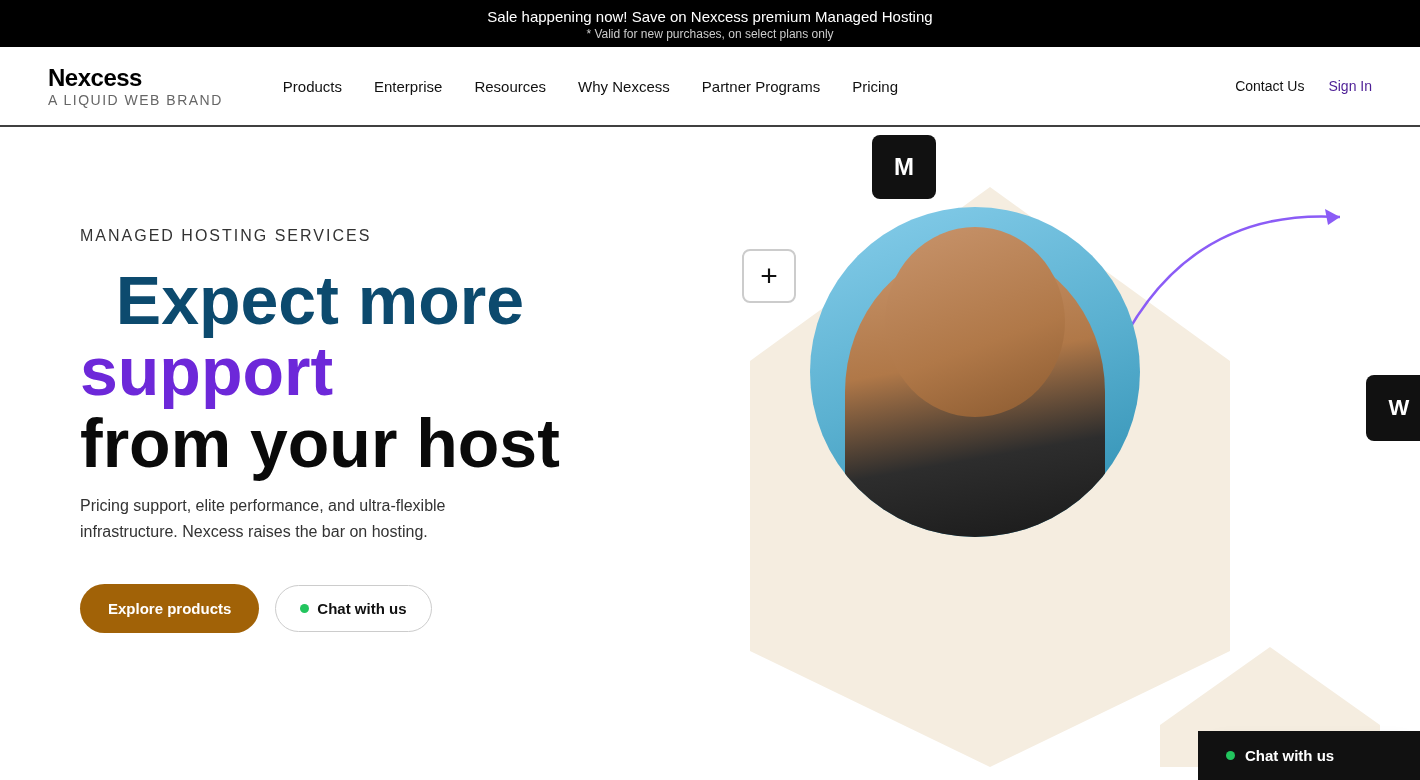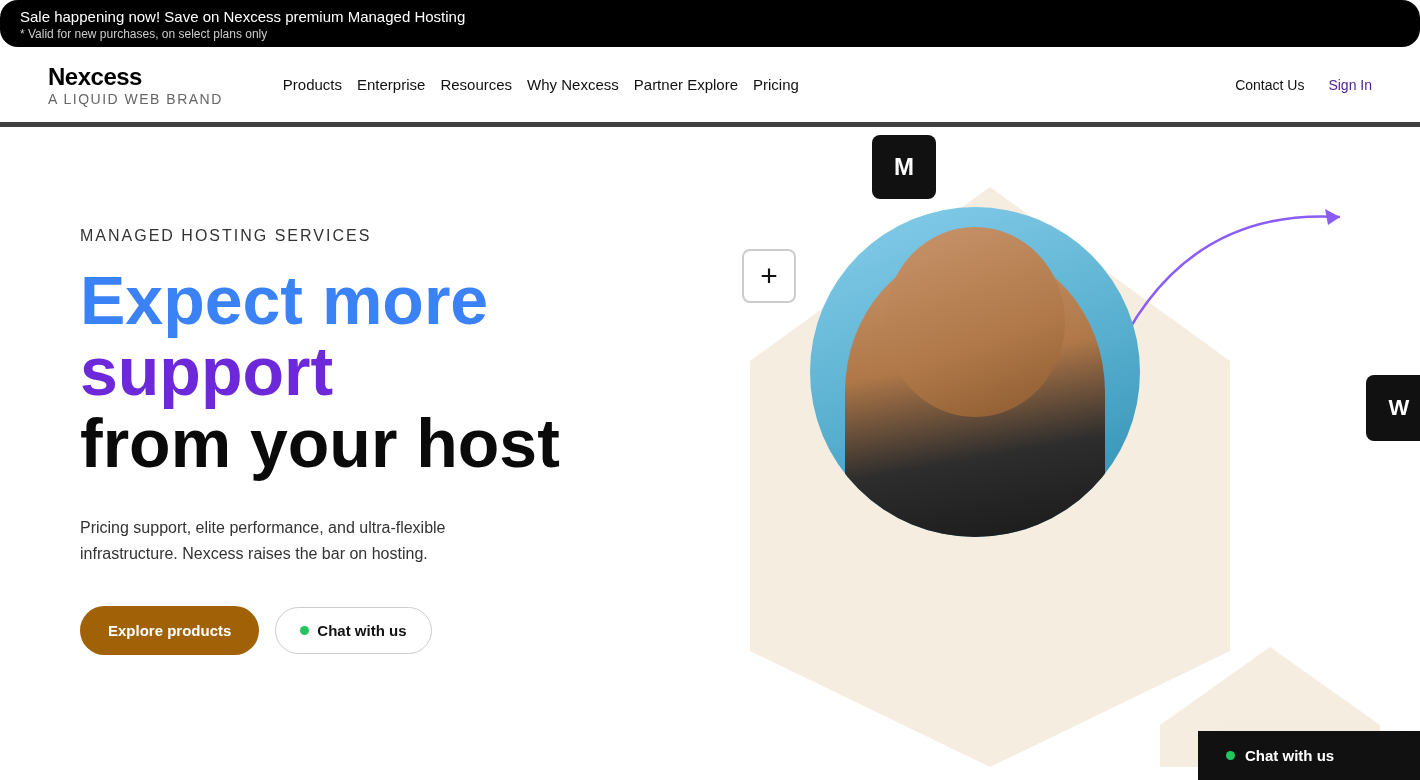--- a/index.html
+++ b/index.html
@@ -2,39 +2,39 @@
 <html><head>
   <meta charset="utf-8">
   <style>
     * { margin: 0; padding: 0; box-sizing: border-box; }
     body { font-family: -apple-system, BlinkMacSystemFont, 'Segoe UI', sans-serif; background: #fff; width: 1420px; min-height: 780px; overflow-x: hidden; }
 
     
     .top-banner {
       background: #000;
       color: #fff;
+      text-align: center;
       padding: 8px 20px 6px;
-      border-radius: 18px;
     }
     .banner-main { font-size: 15px; font-weight: 500; }
     .banner-sub { font-size: 12px; color: #ccc; margin-top: 2px; }
 
     
     nav {
       display: flex;
       align-items: center;
       padding: 0 48px;
       height: 80px;
-      border-bottom: 5px solid #404040;
+      border-bottom: 2px solid #404040;
       background: #fff;
     }
     .logo-wrap { display: flex; flex-direction: column; margin-right: 60px; }
     .logo-name { font-size: 24px; font-weight: 700; color: #000; letter-spacing: -0.5px; }
     .logo-sub { font-size: 14px; color: #666; letter-spacing: 1.5px; text-transform: uppercase; }
-    .nav-links { display: flex; gap: 15px; flex: 1; }
+    .nav-links { display: flex; gap: 32px; flex: 1; }
     .nav-link { font-size: 15px; color: #111; text-decoration: none; cursor: pointer; font-weight: 450; }
     .nav-right { display: flex; align-items: center; gap: 24px; margin-left: auto; }
     .nav-contact { font-size: 14px; color: #111; text-decoration: none; font-weight: 400; }
     .nav-signin { font-size: 14px; color: #4c1d95; text-decoration: none; font-weight: 500; }
 
     
     .hero {
       display: flex;
       align-items: flex-start;
       padding: 60px 0 0 80px;
@@ -224,36 +224,36 @@
 <nav>
   <div class="logo-wrap">
     <span class="logo-name">Nexcess</span>
     <span class="logo-sub">A Liquid Web Brand</span>
   </div>
   <div class="nav-links">
     <a class="nav-link">Products</a>
     <a class="nav-link">Enterprise</a>
     <a class="nav-link">Resources</a>
     <a class="nav-link">Why Nexcess</a>
-    <a class="nav-link">Partner Explore</a>
+    <a class="nav-link">Partner Programs</a>
     <a class="nav-link">Pricing</a>
   </div>
   <div class="nav-right">
     <a class="nav-contact">Contact Us</a>
     <a class="nav-signin">Sign In</a>
   </div>
 </nav>
 
 <section class="hero">
   <div class="hero-left">
     <p class="hero-eyebrow">MANAGED HOSTING SERVICES</p>
     <h1>
-      <span style="display:block;font-size:68px;font-weight:800;line-height:1.05;color:#3b82f6;">Expect more</span>
+      <span style="display:block;font-size:68px;font-weight:800;line-height:1.05;color:#0c4a6e;text-align:center;">Expect more</span>
       <span class="hero-savings">support</span>
-      <span style="display:block;font-size:68px;font-weight:800;line-height:1.05;color:#0a0a0a;margin-bottom:36px;">from your host</span>
+      <span style="display:block;font-size:68px;font-weight:800;line-height:1.05;color:#0a0a0a;margin-bottom:14px;">from your host</span>
     </h1>
     <p class="hero-desc">Pricing support, elite performance, and ultra-flexible infrastructure. Nexcess raises the bar on hosting.</p>
     <div class="hero-ctas">
       <button class="btn-explore">Explore products</button>
       <button class="btn-chat">
         <span class="chat-dot"></span>
         <span>Chat with us</span>
       </button>
     </div>
   </div>

